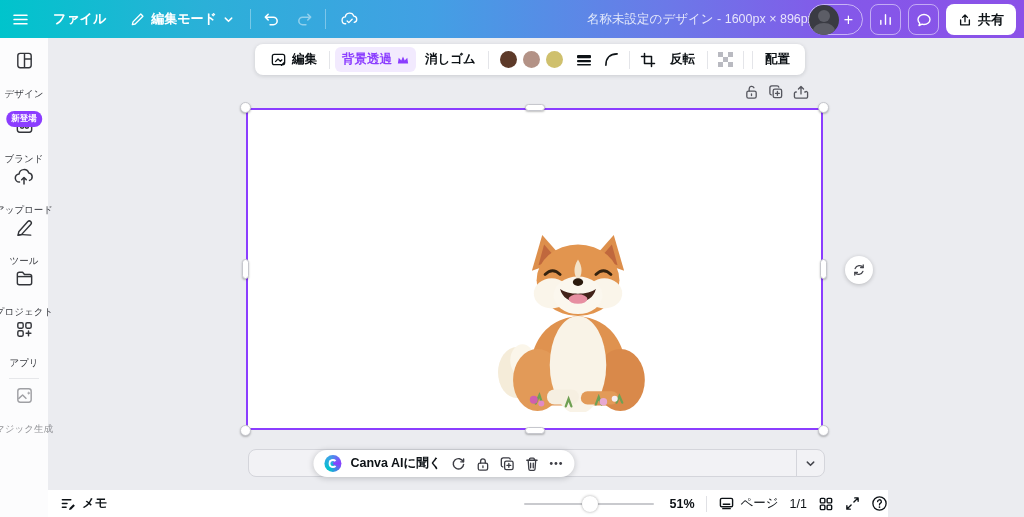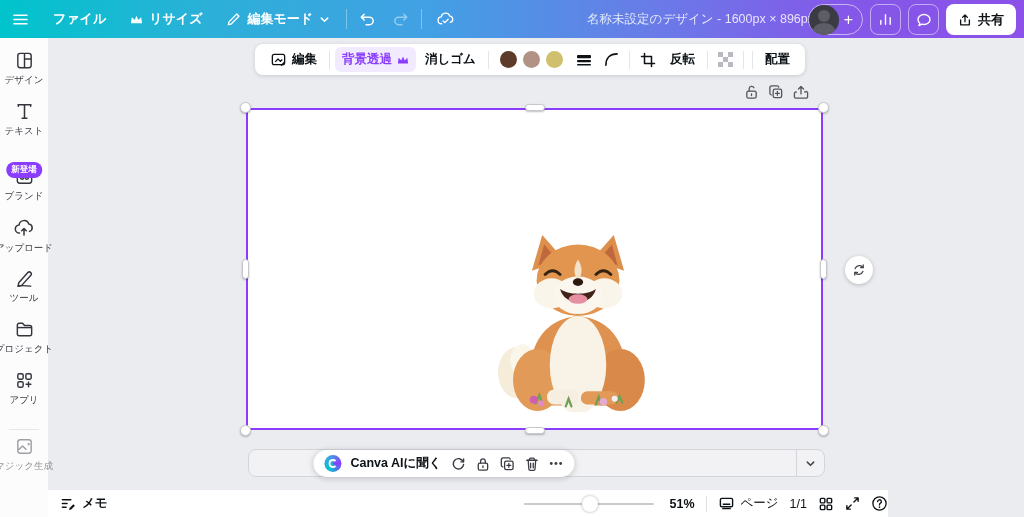--- a/index.html
+++ b/index.html
@@ -27,21 +27,21 @@
   .plus-glyph { font-size:16px; font-weight:400; margin-left:5px; line-height:1; }
   .sq-btn { width:31px; height:31px; border:1px solid rgba(255,255,255,.5); border-radius:8px;
     display:flex; align-items:center; justify-content:center; cursor:pointer; }
   .share-btn { height:31px; background:#fff; border-radius:8px; display:flex; align-items:center;
     gap:6px; padding:0 12px; color:#0d1216; font-size:13px; font-weight:700; cursor:pointer; }
 
   
   .sidebar { position:absolute; top:38px; left:0; width:48px; bottom:0; background:#fcfcfd;
     display:flex; flex-direction:column; align-items:center; padding-top:12px; z-index:20; }
   .side-item { width:48px; height:51px; display:flex; flex-direction:column; align-items:center;
-    justify-content:flex-start; gap:3px; cursor:pointer; color:#33353a; position:relative; }
+    justify-content:space-between; gap:3px; cursor:pointer; color:#33353a; position:relative; }
   .side-item .lbl { font-size:9.5px; color:#3a3c42; white-space:nowrap; }
   .side-badge { position:absolute; top:-4px; left:50%; transform:translateX(-50%);
     background:#8b3dff; color:#fff; font-size:8.5px; font-weight:700; padding:2px 5px;
     border-radius:8px; white-space:nowrap; z-index:2; }
   .side-div { width:30px; height:1px; background:#e6e7ea; margin:8px 0 6px; }
   .side-item.magic { opacity:.55; }
 
   
   .toolbar { position:absolute; top:44px; left:255px; height:31px; background:#fff;
     border-radius:8px; box-shadow:0 1px 4px rgba(14,19,24,.15); display:flex; align-items:center;
@@ -107,28 +107,20 @@
         <svg width="17" height="17" viewBox="0 0 16 16" fill="none" stroke="#fff" stroke-width="1.6" stroke-linecap="round">
             <path d="M2 4h12M2 8h12M2 12h12"></path>
           </svg>
       </span>
     </div>
     <div class="hbtn">
       <span>ファイル</span>
     </div>
     <div class="hbtn">
       <span class="hicon">
-        <svg width="13" height="11" viewBox="0 0 14 11" fill="#fff">
-            <path d="M1 9.5 L2 3 L5 6 L7 1.5 L9 6 L12 3 L13 9.5 Z"></path>
-          </svg>
-      </span>
-      <span>リサイズ</span>
-    </div>
-    <div class="hbtn">
-      <span class="hicon">
         <svg width="15" height="15" viewBox="0 0 16 16" fill="none" stroke="#fff" stroke-width="1.4" stroke-linejoin="round">
             <path d="M11.5 2.2 13.8 4.5 5.5 12.8 2.5 13.5 3.2 10.5Z"></path>
           </svg>
       </span>
       <span>編集モード</span>
       <span class="hicon">
         <svg width="11" height="11" viewBox="0 0 12 12" fill="none" stroke="#fff" stroke-width="1.6" stroke-linecap="round">
             <path d="M2.5 4.5 6 8 9.5 4.5"></path>
           </svg>
       </span>
@@ -189,28 +181,20 @@
 
   <div class="sidebar">
     <div class="side-item">
       <span>
         <svg width="21" height="21" viewBox="0 0 22 22" fill="none" stroke="#33353a" stroke-width="1.5" stroke-linejoin="round">
             <rect x="4" y="3.5" width="14" height="15" rx="2.5"></rect>
             <path d="M11 3.5v15M11 9.5h7"></path>
           </svg>
       </span>
       <span class="lbl">デザイン</span>
-    </div>
-    <div class="side-item">
-      <span>
-        <svg width="21" height="21" viewBox="0 0 22 22" fill="none" stroke="#33353a" stroke-width="1.6" stroke-linecap="round">
-            <path d="M4.5 5.5V4h13v1.5M11 4v14M8.5 18h5"></path>
-          </svg>
-      </span>
-      <span class="lbl">テキスト</span>
     </div>
     <div class="side-item" style="margin-top:14px">
       <span class="side-badge">新登場</span>
       <span>
         <svg width="21" height="21" viewBox="0 0 22 22" fill="none" stroke="#33353a" stroke-width="1.5" stroke-linejoin="round">
             <rect x="3.5" y="6" width="15" height="12" rx="2.5"></rect>
             <path d="M8 6V4.8A1.8 1.8 0 0 1 9.8 3h2.4A1.8 1.8 0 0 1 14 4.8V6"></path>
             <circle cx="8.5" cy="12" r="1.8"></circle>
             <circle cx="13.5" cy="12" r="1.8"></circle>
           </svg>

